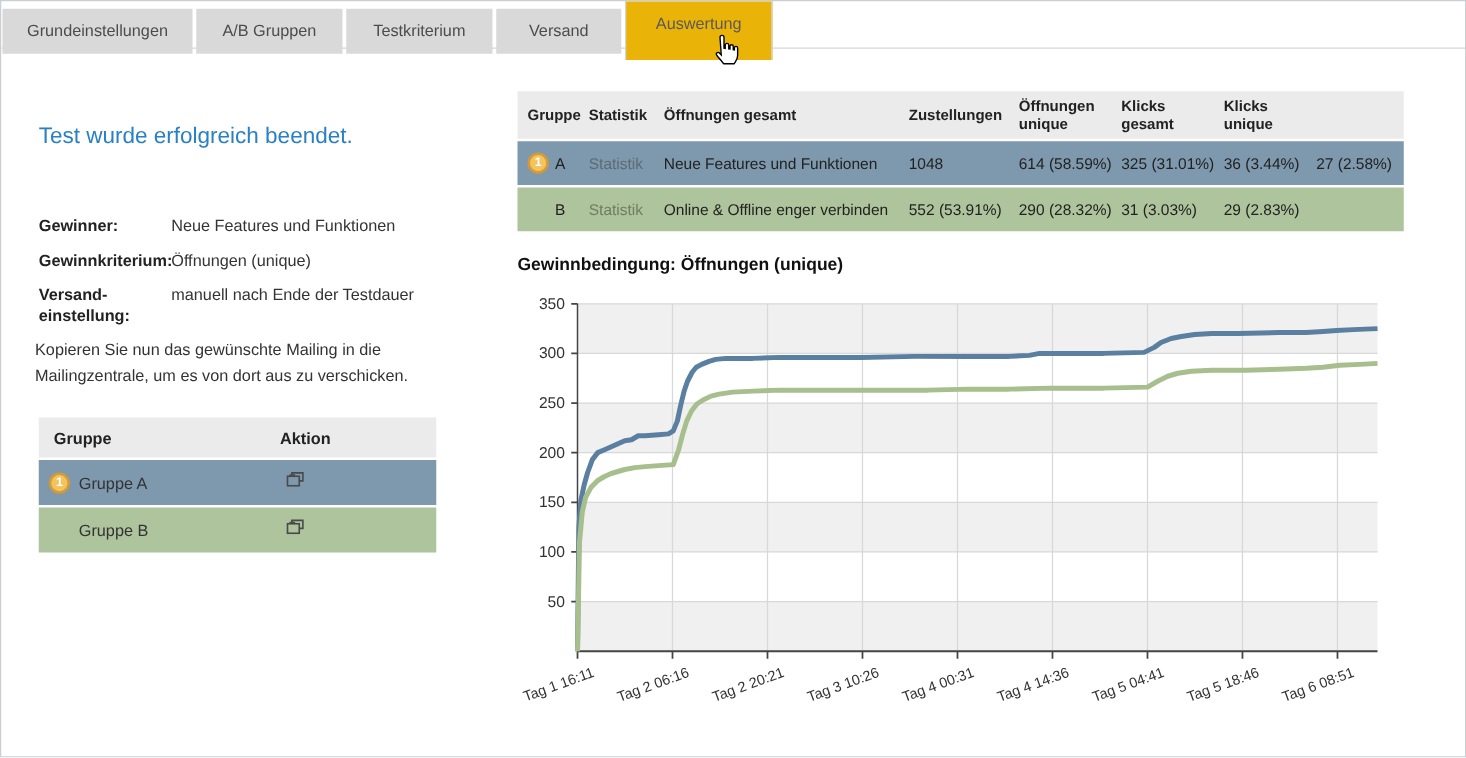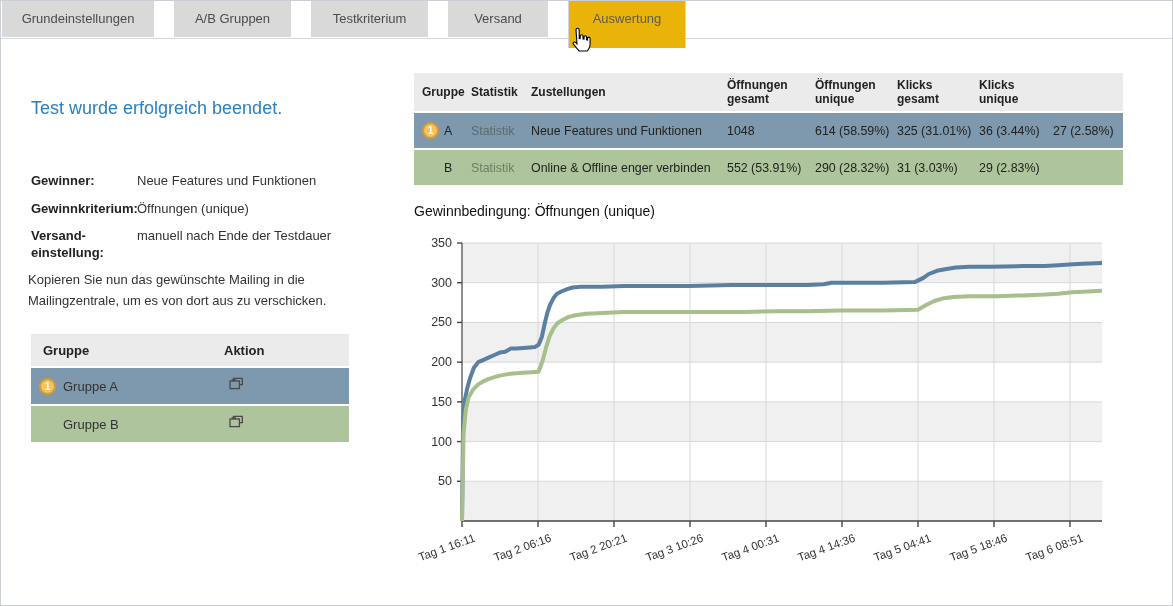--- a/index.html
+++ b/index.html
@@ -1,20 +1,20 @@
 <!DOCTYPE html>
 <html><head>
 <meta charset="utf-8">
 <style>
   html,body{margin:0;padding:0;background:#fff;}
   .page{position:relative;width:1173px;height:606px;box-sizing:border-box;
         border:1px solid #c9cfd5;background:#fff;overflow:hidden;
         font-family:"Liberation Sans",sans-serif;color:#333;}
   
-  .tabs{position:absolute;top:0;left:1px;display:flex;gap:20px;z-index:4;}
+  .tabs{position:absolute;top:0;left:1px;display:flex;gap:3px;z-index:4;align-items:center;}
   .tab{background:#d9d9d9;height:36px;line-height:36px;text-align:center;
        font-size:13px;color:#4c4c4c;cursor:pointer;}
   .tab.t0{width:152px}.tab.t1{width:117px}.tab.t2{width:117px}.tab.t3{width:100px}.tab.t4{width:116px}
   .tab.active{background:#eab308;height:47px;border-left:1px solid #d4d4d4;
        border-right:1px solid #d4d4d4;color:#5a5a5a;z-index:6;position:relative;}
   .content-border{position:absolute;top:37px;left:0;right:0;height:1px;background:#d4d8dc;z-index:2;}
   
   .success-heading{position:absolute;left:30px;top:97px;font-size:18px;color:#2980c4;}
   .info-row{position:absolute;left:30px;display:flex;align-items:flex-start;font-size:13px;}
   .info-row .lbl{font-weight:bold;width:106px;flex:0 0 106px;color:#222;line-height:17px;}
@@ -38,21 +38,21 @@
   .results .rrow{display:grid;grid-template-columns:52px 60px 196px 88px 82px 82px 74px 75px;}
   .results .rhead{background:#ebebeb;min-height:38px;font-weight:bold;font-size:12px;color:#222;}
   .results .rhead > div{display:flex;align-items:center;padding:2px 5px;box-sizing:border-box;line-height:14px;}
   .results .rbody{height:35px;margin-top:2px;}
   .results .rbody > div{display:flex;align-items:center;padding:0 5px;box-sizing:border-box;
         white-space:nowrap;overflow:hidden;color:#222;}
   .results .rhead .cg, .results .rbody .cg{padding-left:8px;}
   .statistik-link{color:#5c6b74;cursor:pointer;}
   .row-b-bg .statistik-link{color:#6e7e62;}
   
-  .chart-title{position:absolute;left:413px;top:202px;font-size:14px;font-weight:normal;color:#111;}
+  .chart-title{position:absolute;left:413px;top:202px;font-size:14px;font-weight:bold;color:#111;}
   .chart-wrap{position:absolute;left:405px;top:228px;width:768px;height:350px;}
   
   .cursor{position:absolute;left:566px;top:26px;z-index:9;pointer-events:none;}
 </style>
 </head>
 <body>
 
 <div class="page">
 
   <div class="tabs">
@@ -123,22 +123,22 @@
           </svg>
         </span>
       </div>
     </div>
   </div>
 
   <div class="results">
     <div class="rrow rhead">
       <div class="cg">Gruppe</div>
       <div>Statistik</div>
+      <div>Öffnungen gesamt</div>
       <div>Zustellungen</div>
-      <div>Öffnungen gesamt</div>
       <div>Öffnungen unique</div>
       <div>Klicks gesamt</div>
       <div>Klicks unique</div>
     </div>
 
     <div class="rrow rbody row-a-bg">
       <div class="cg">
         <span class="badge-slot" style="margin-right:5px">
             <span class="badge">1</span>
           </span>

